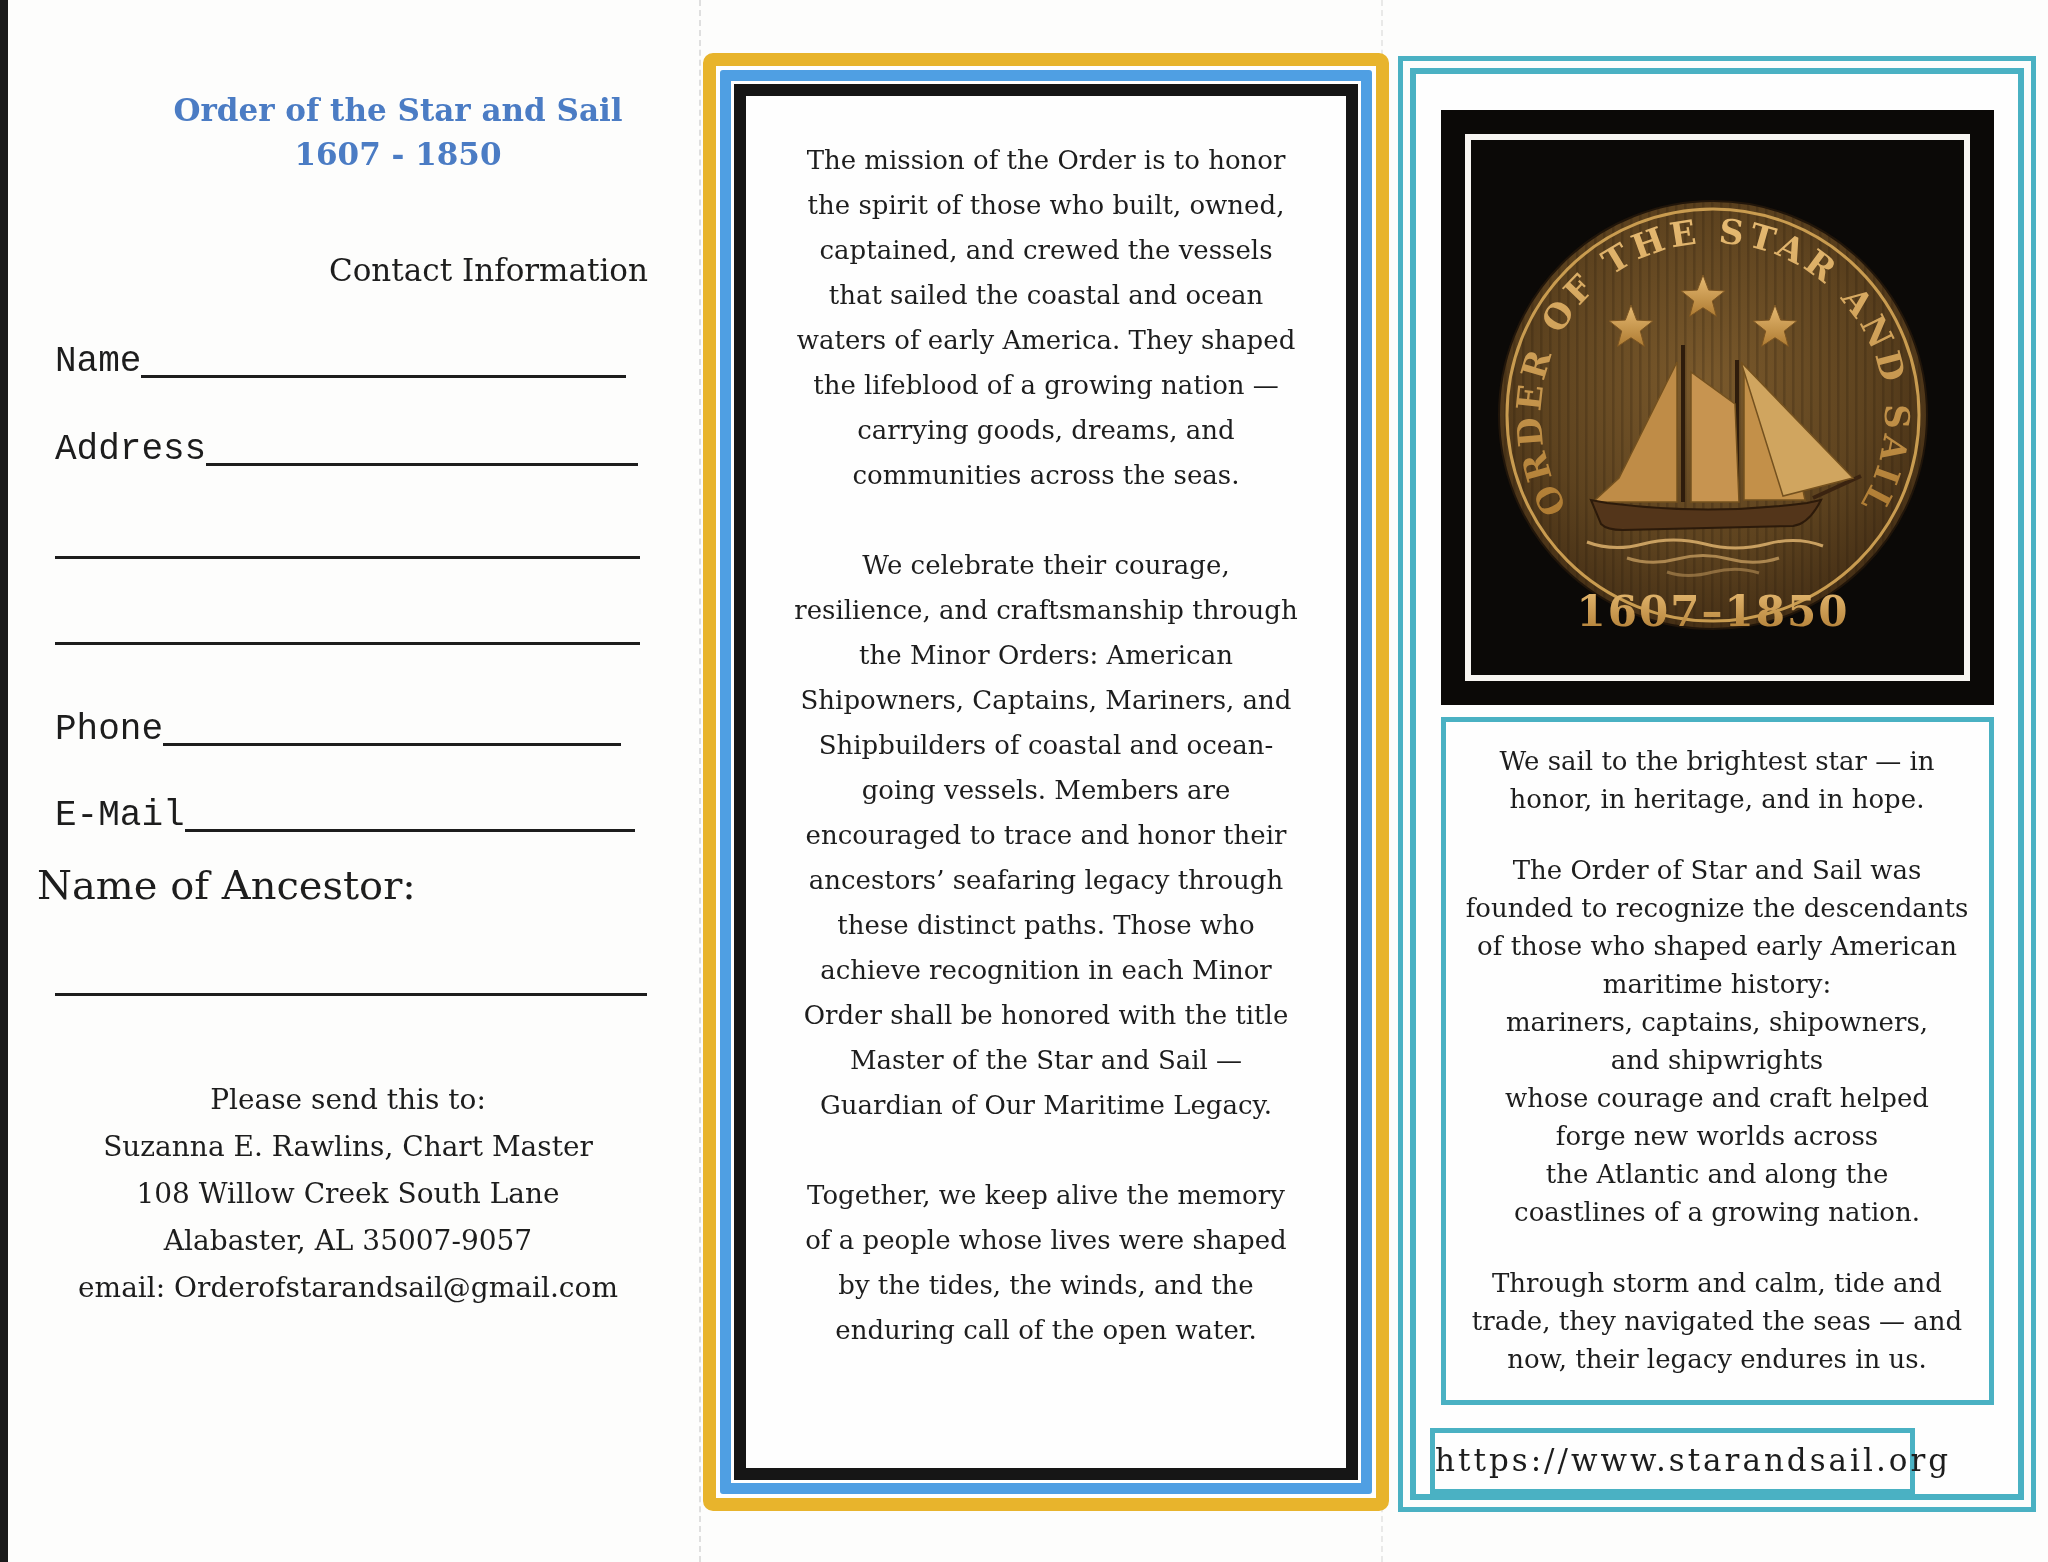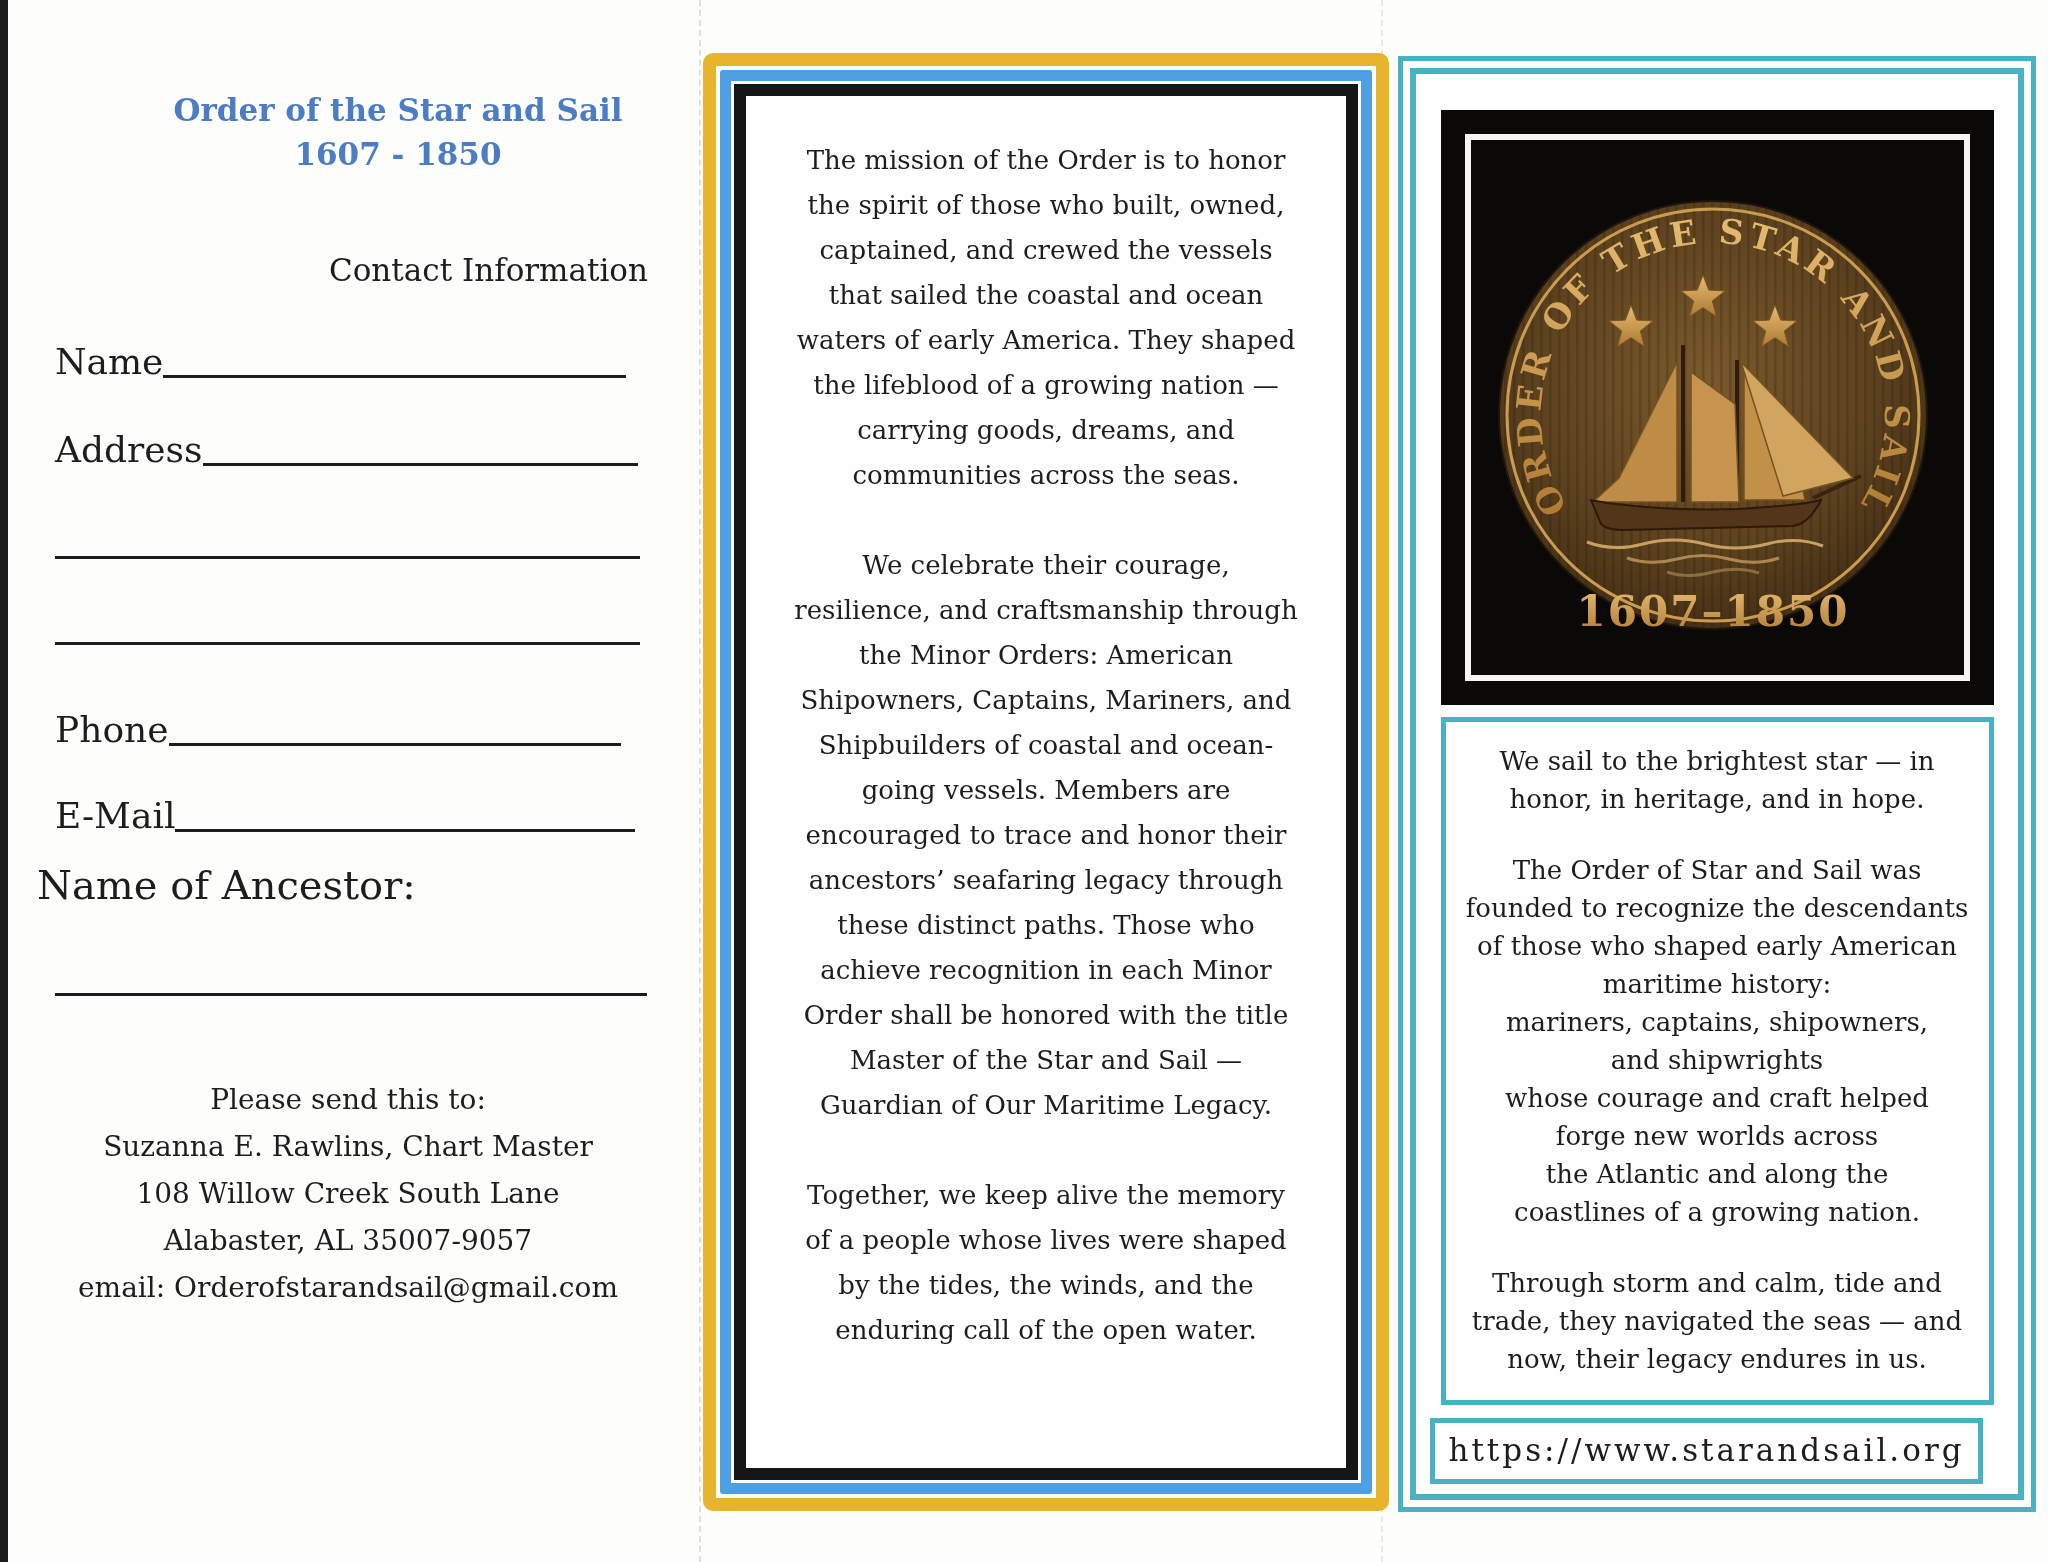--- a/index.html
+++ b/index.html
@@ -12,21 +12,21 @@
   .edge-strip { position:absolute; left:0; top:0; width:8px; height:100%; background:#1b1b1b; }
   .fold { position:absolute; top:0; height:100%; width:0; border-left:2px dashed #bcbcbc; }
   .fold1 { left:699px; opacity:.45; }
   .fold2 { left:1381px; opacity:.3; }
 
   
   .panel-left { position:absolute; left:8px; top:0; width:692px; height:1562px; }
   .lp-title { position:absolute; left:110px; top:88px; width:560px; text-align:center;
               color:#4b7cc4; font-weight:bold; font-size:31px; line-height:44px; }
   .lp-heading { position:absolute; left:60px; top:252px; width:580px; text-align:right; font-size:31px; }
-  .frow { position:absolute; left:47px; display:flex; align-items:flex-end; height:52px; font-size:36px; }
+  .frow { position:absolute; left:47px; display:flex; align-items:flex-end; height:52px; font-size:36px;font-family:Liberation Mono, monospace; }
   .flabel { white-space:nowrap; }
   .fline { flex:1; border-bottom:3px solid #1d1d1d; height:0; margin-bottom:4px; }
   .bline { position:absolute; left:47px; border-bottom:3px solid #1d1d1d; height:0; }
   .lp-ancestor { position:absolute; left:29px; top:862px; font-size:40px; }
   .send { position:absolute; left:30px; top:1076px; width:620px; text-align:center;
           font-size:28px; line-height:47px; }
 
   
   .panel-mid { position:absolute; left:703px; top:53px; width:686px; height:1458px;
                box-sizing:border-box; border:13px solid #e8b42c; border-radius:10px;
@@ -38,21 +38,21 @@
   .lines > div { white-space:nowrap; }
 
   
   .panel-right { position:absolute; left:1398px; top:56px; width:638px; height:1456px;
                  box-sizing:border-box; border:5px solid #4ab1c3; padding:7px; }
   .pr-inner { height:100%; box-sizing:border-box; border:6px solid #4ab1c3; background:#fefefe; }
   .plaque { width:553px; height:595px; margin:36px auto 0; }
   .rtext { width:553px; box-sizing:border-box; margin:12px auto 0; height:688px;
            border:5px solid #4ab1c3; padding:20px 12px 0; text-align:center; overflow:hidden; }
   .para2 { font-size:26px; line-height:38px; margin:0 0 33px; }
-  .urlbox { width:553px; box-sizing:border-box; margin:13px 0 0 14px; border:5px solid #4ab1c3;
+  .urlbox { width:485px; box-sizing:border-box; margin:23px 0 0 14px; border:5px solid #4ab1c3;
             text-align:center; font-size:31px; letter-spacing:3px; padding:9px 0 11px; background:#fefefe; }
 </style>
 </head>
 <body>
 
 <div class="page">
   <div class="edge-strip"></div>
   <div class="fold fold1"></div>
   <div class="fold fold2"></div>
 

